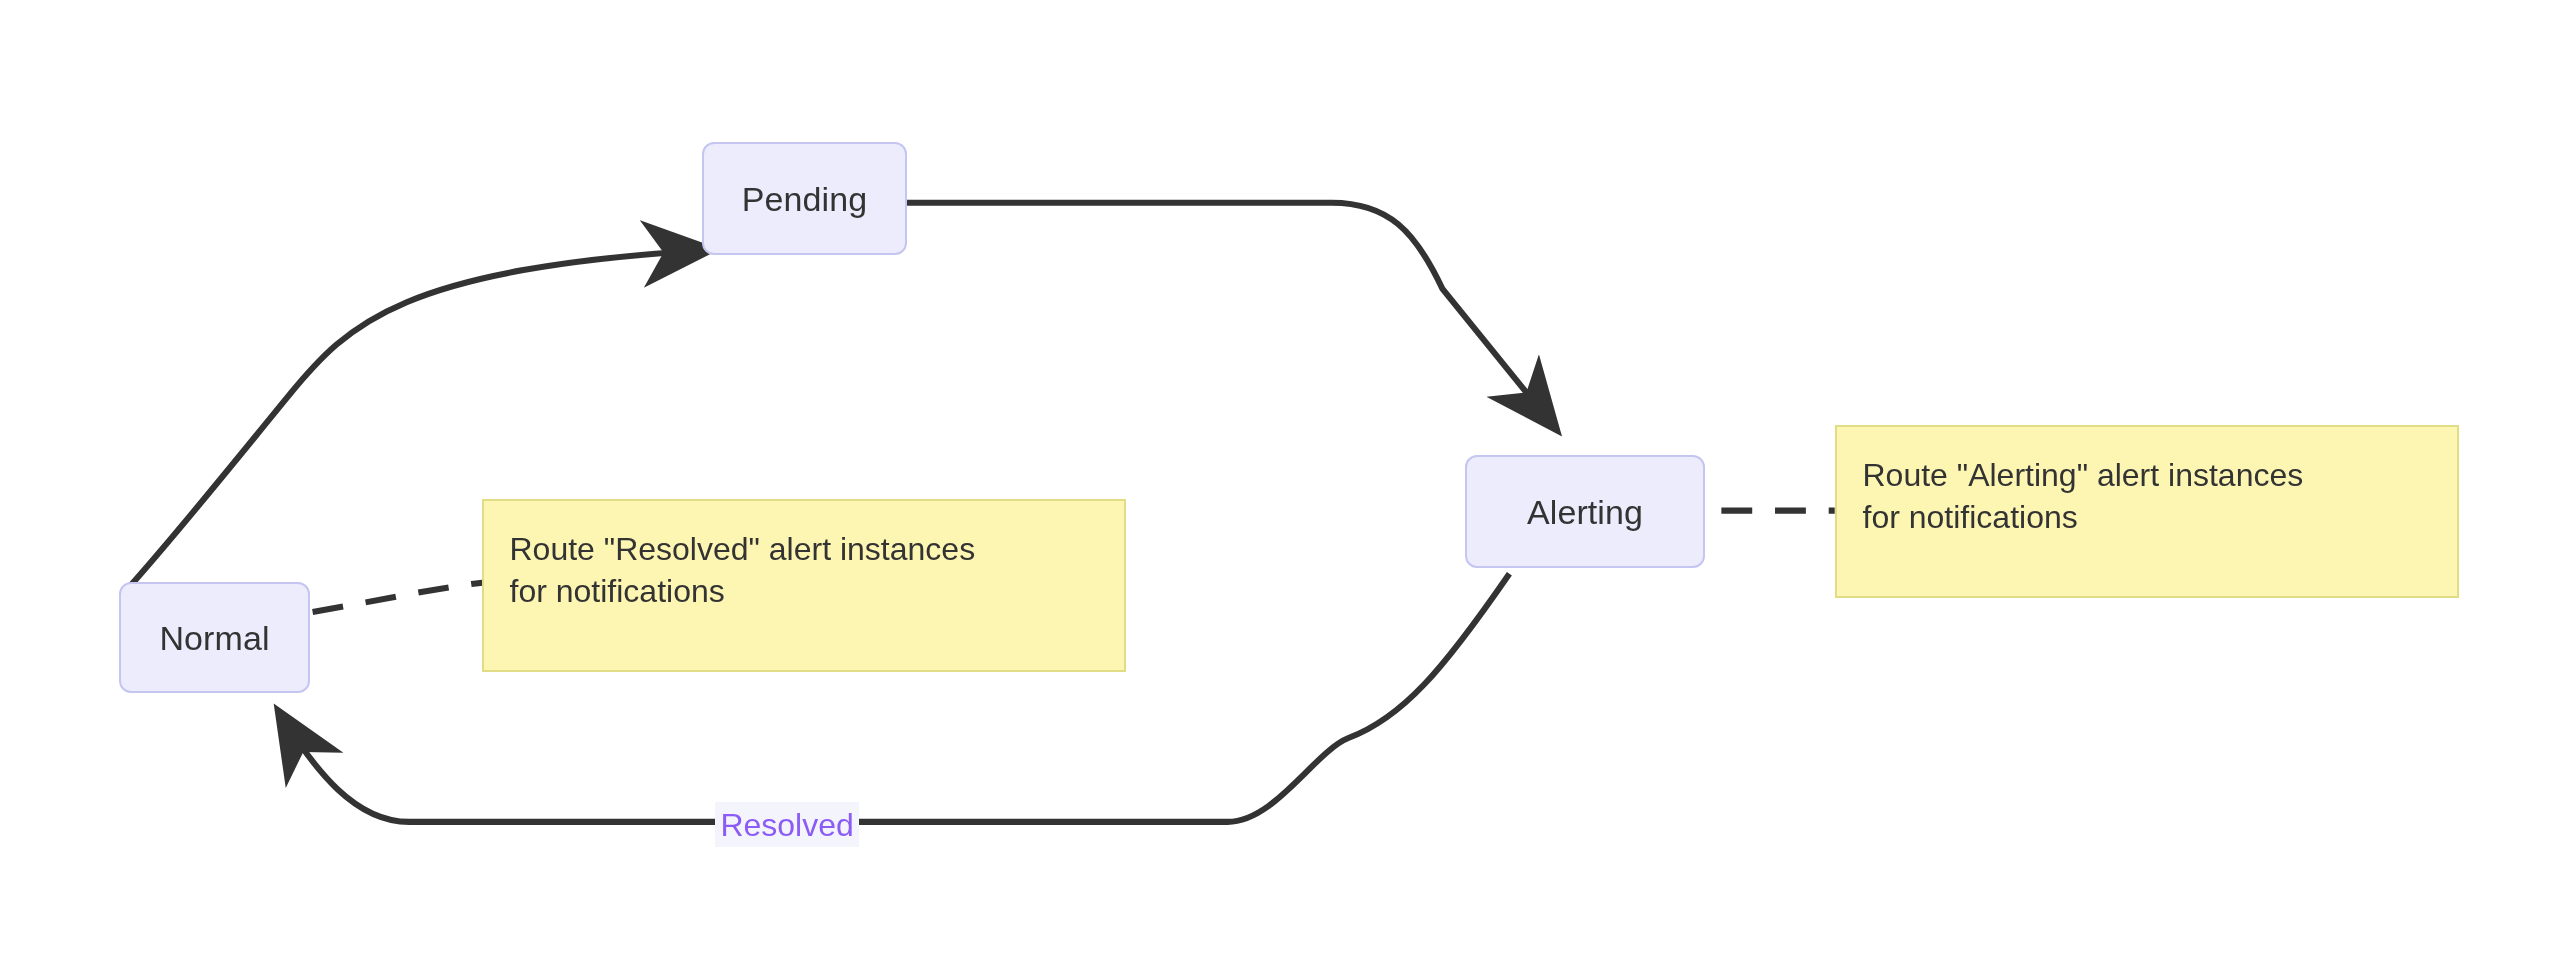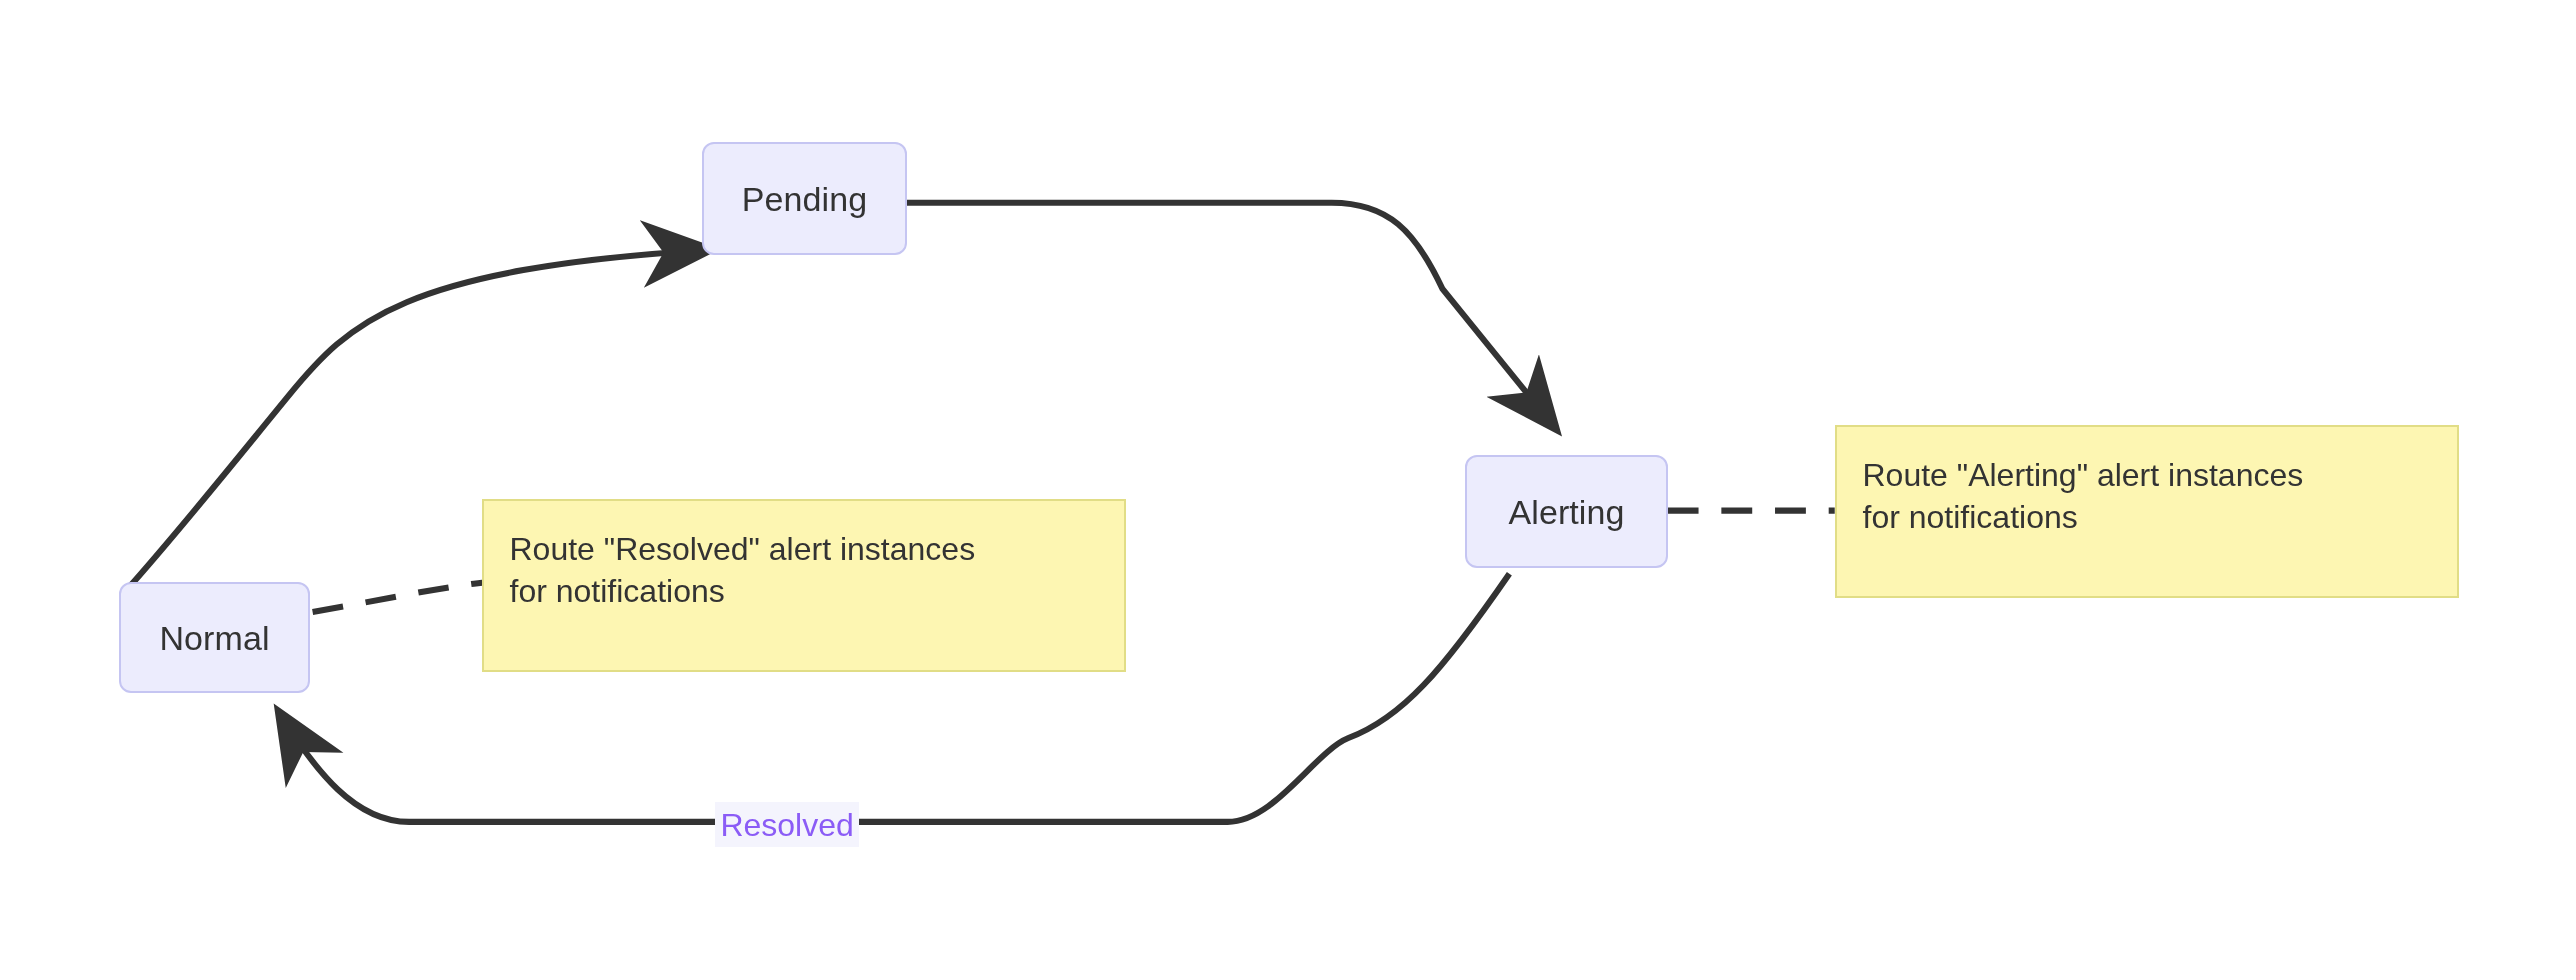--- a/index.html
+++ b/index.html
@@ -93,21 +93,21 @@
   </svg>
 
   <div class="node" style="left:702px; top:142px; width:205px; height:113px;">
     <span class="node-label">Pending</span>
   </div>
 
   <div class="node" style="left:119px; top:582px; width:191px; height:111px;">
     <span class="node-label">Normal</span>
   </div>
 
-  <div class="node" style="left:1465px; top:455px; width:203px; height:113px;">
+  <div class="node" style="left:1465px; top:455px; width:240px; height:113px;">
     <span class="node-label">Alerting</span>
   </div>
 
   <div class="note" style="left:482px; top:499px; width:644px; height:173px;">Route "Resolved" alert instances
 for notifications</div>
 
   <div class="note" style="left:1835px; top:425px; width:624px; height:173px;">Route "Alerting" alert instances
 for notifications</div>
 
   <div class="edge-label" style="left:715px; top:802px;">Resolved</div>

